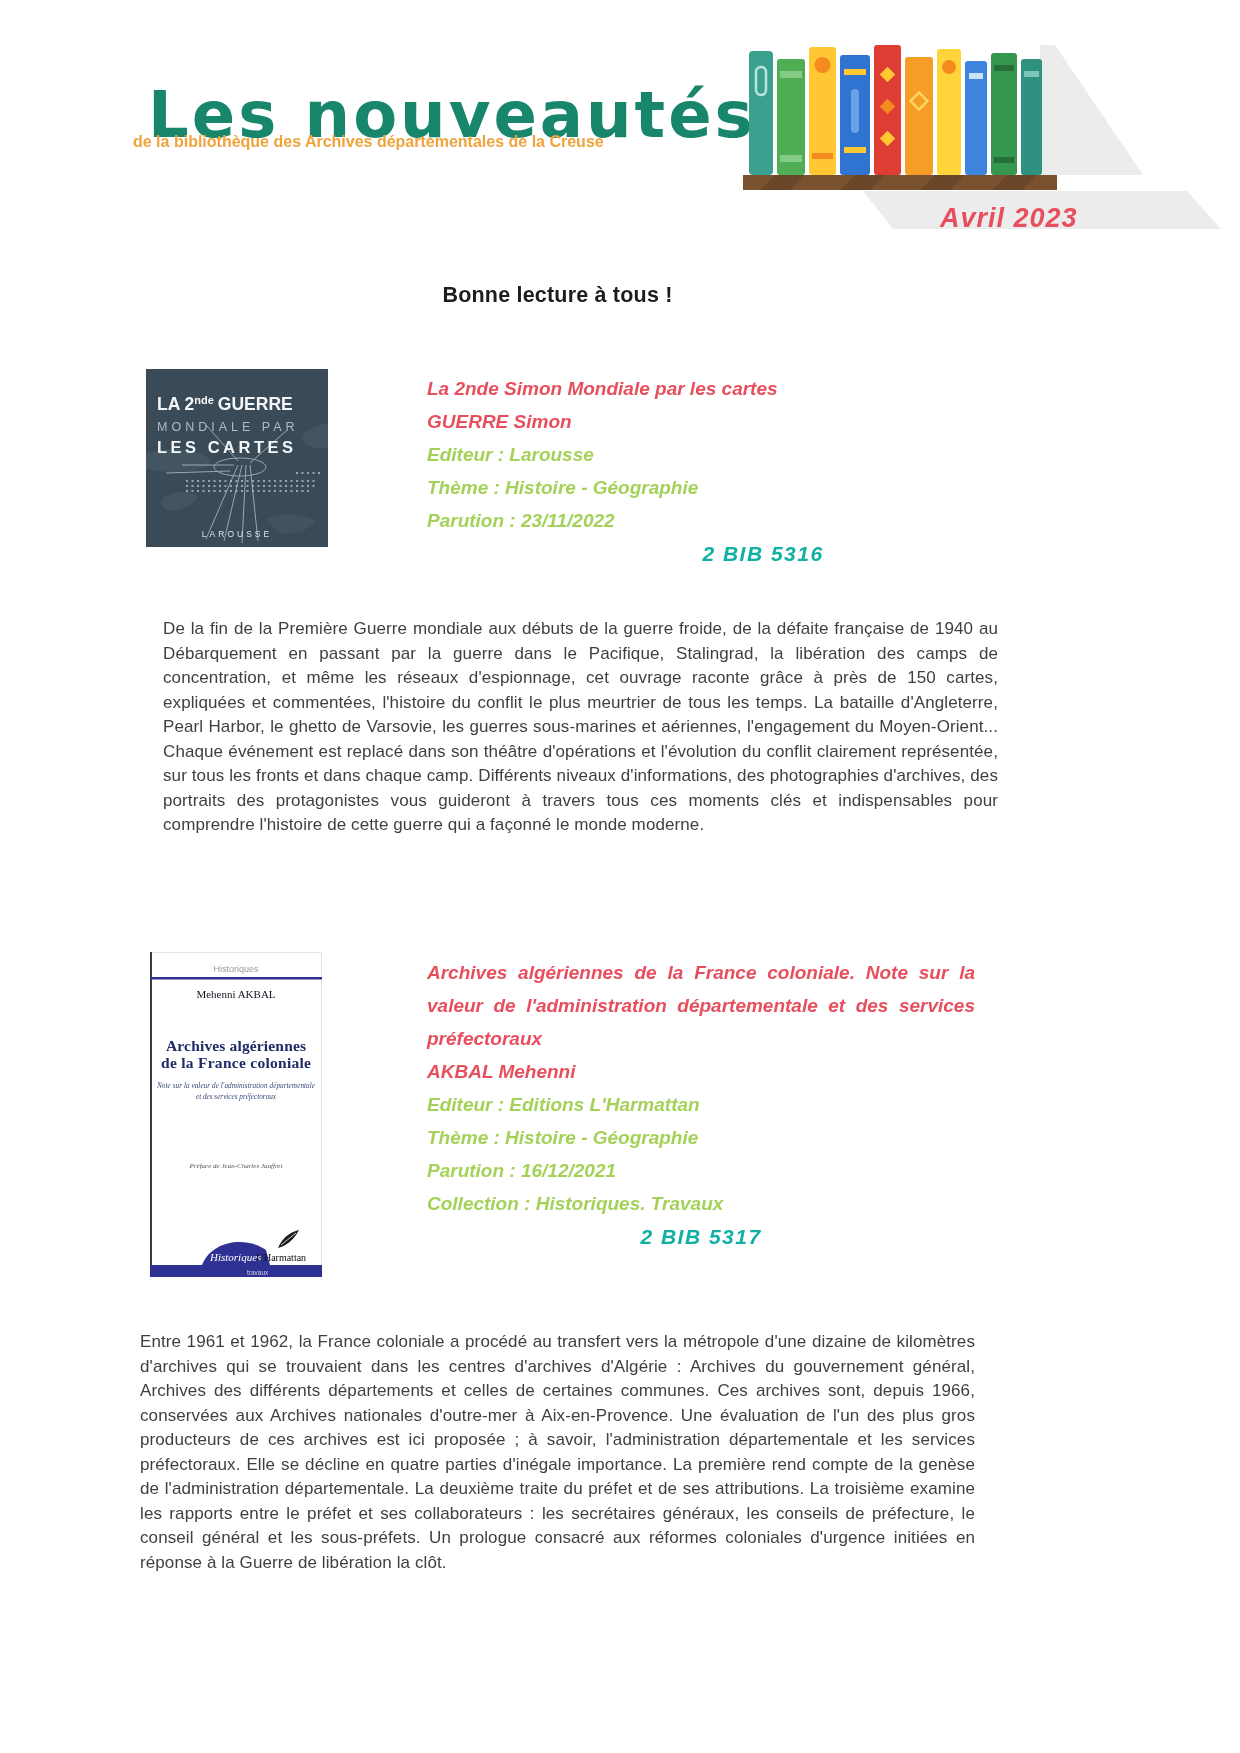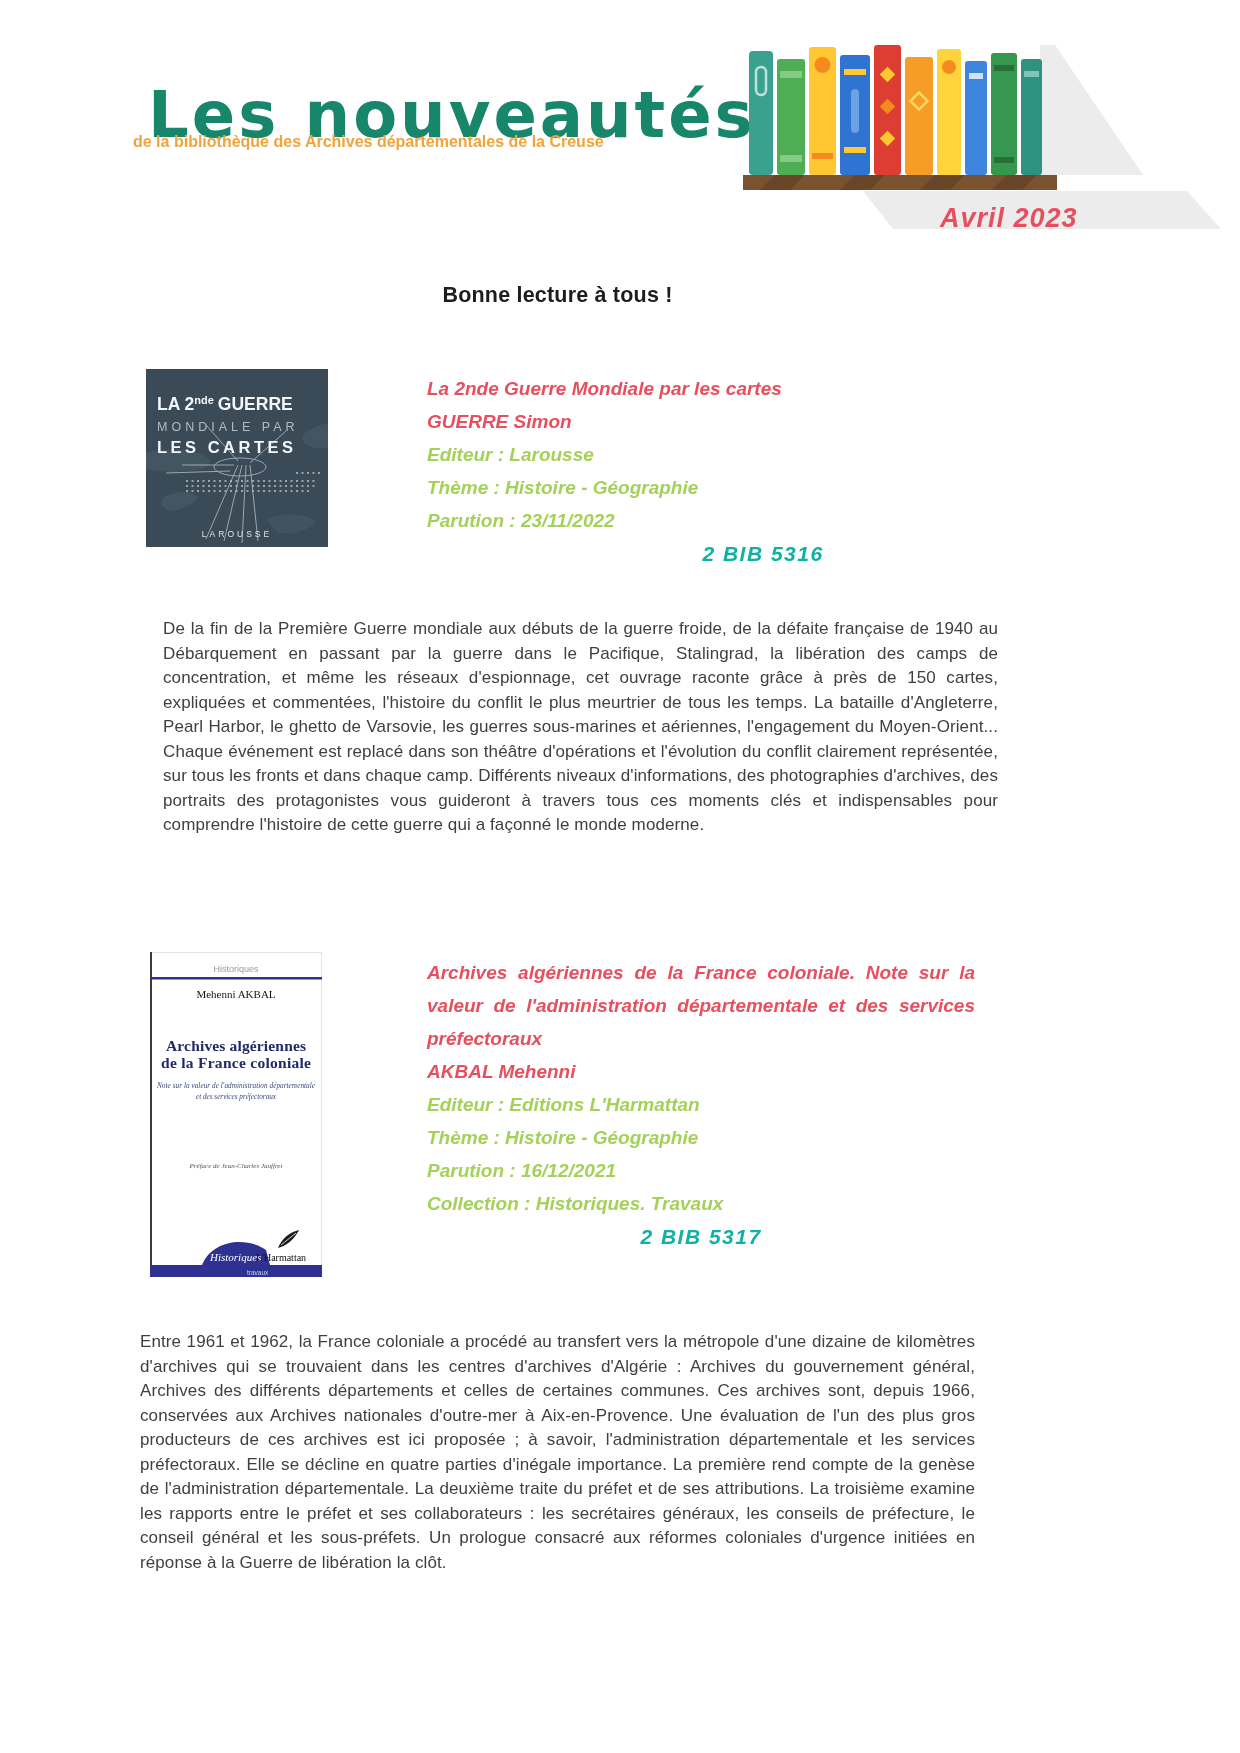--- a/index.html
+++ b/index.html
@@ -154,21 +154,21 @@
         <line x1="150" y1="104" x2="176" y2="104"></line>
       </g>
     </g>
     <text x="11" y="41" font-size="17.5" font-weight="bold" fill="#f4f7f9"><tspan>LA 2</tspan><tspan dy="-6" font-size="11">nde</tspan><tspan dy="6" dx="4">GUERRE</tspan></text>
     <text x="11" y="62" font-size="12.5" fill="#aebbc4" letter-spacing="4">MONDIALE PAR</text>
     <text x="11" y="84" font-size="16.5" font-weight="bold" fill="#f4f7f9" letter-spacing="3.5">LES CARTES</text>
     <text x="91" y="168" font-size="8.5" fill="#dde5ea" letter-spacing="3" text-anchor="middle">LAROUSSE</text>
   </svg>
 
   <section class="book-details book1-details">
-    <div class="detail-title">La 2nde Guerre Mondiale par les cartes</div>
+    <div class="detail-title">La 2nde Simon Mondiale par les cartes</div>
     <div class="detail-author">GUERRE Simon</div>
     <div class="detail-meta">Editeur : Larousse</div>
     <div class="detail-meta">Thème : Histoire - Géographie</div>
     <div class="detail-meta">Parution : 23/11/2022</div>
     <div class="detail-cote cote-shift">2 BIB 5316</div>
   </section>
 
   <p class="description description-1">De la fin de la Première Guerre mondiale aux débuts de la guerre froide, de la défaite française de 1940 au Débarquement en passant par la guerre dans le Pacifique, Stalingrad, la libération des camps de concentration, et même les réseaux d'espionnage, cet ouvrage raconte grâce à près de 150 cartes, expliquées et commentées, l'histoire du conflit le plus meurtrier de tous les temps. La bataille d'Angleterre, Pearl Harbor, le ghetto de Varsovie, les guerres sous-marines et aériennes, l'engagement du Moyen-Orient... Chaque événement est replacé dans son théâtre d'opérations et l'évolution du conflit clairement représentée, sur tous les fronts et dans chaque camp. Différents niveaux d'informations, des photographies d'archives, des portraits des protagonistes vous guideront à travers tous ces moments clés et indispensables pour comprendre l'histoire de cette guerre qui a façonné le monde moderne.</p>
 
   <svg class="cover2 svg-serif" width="172" height="325" viewBox="0 0 172 325" aria-hidden="true">

